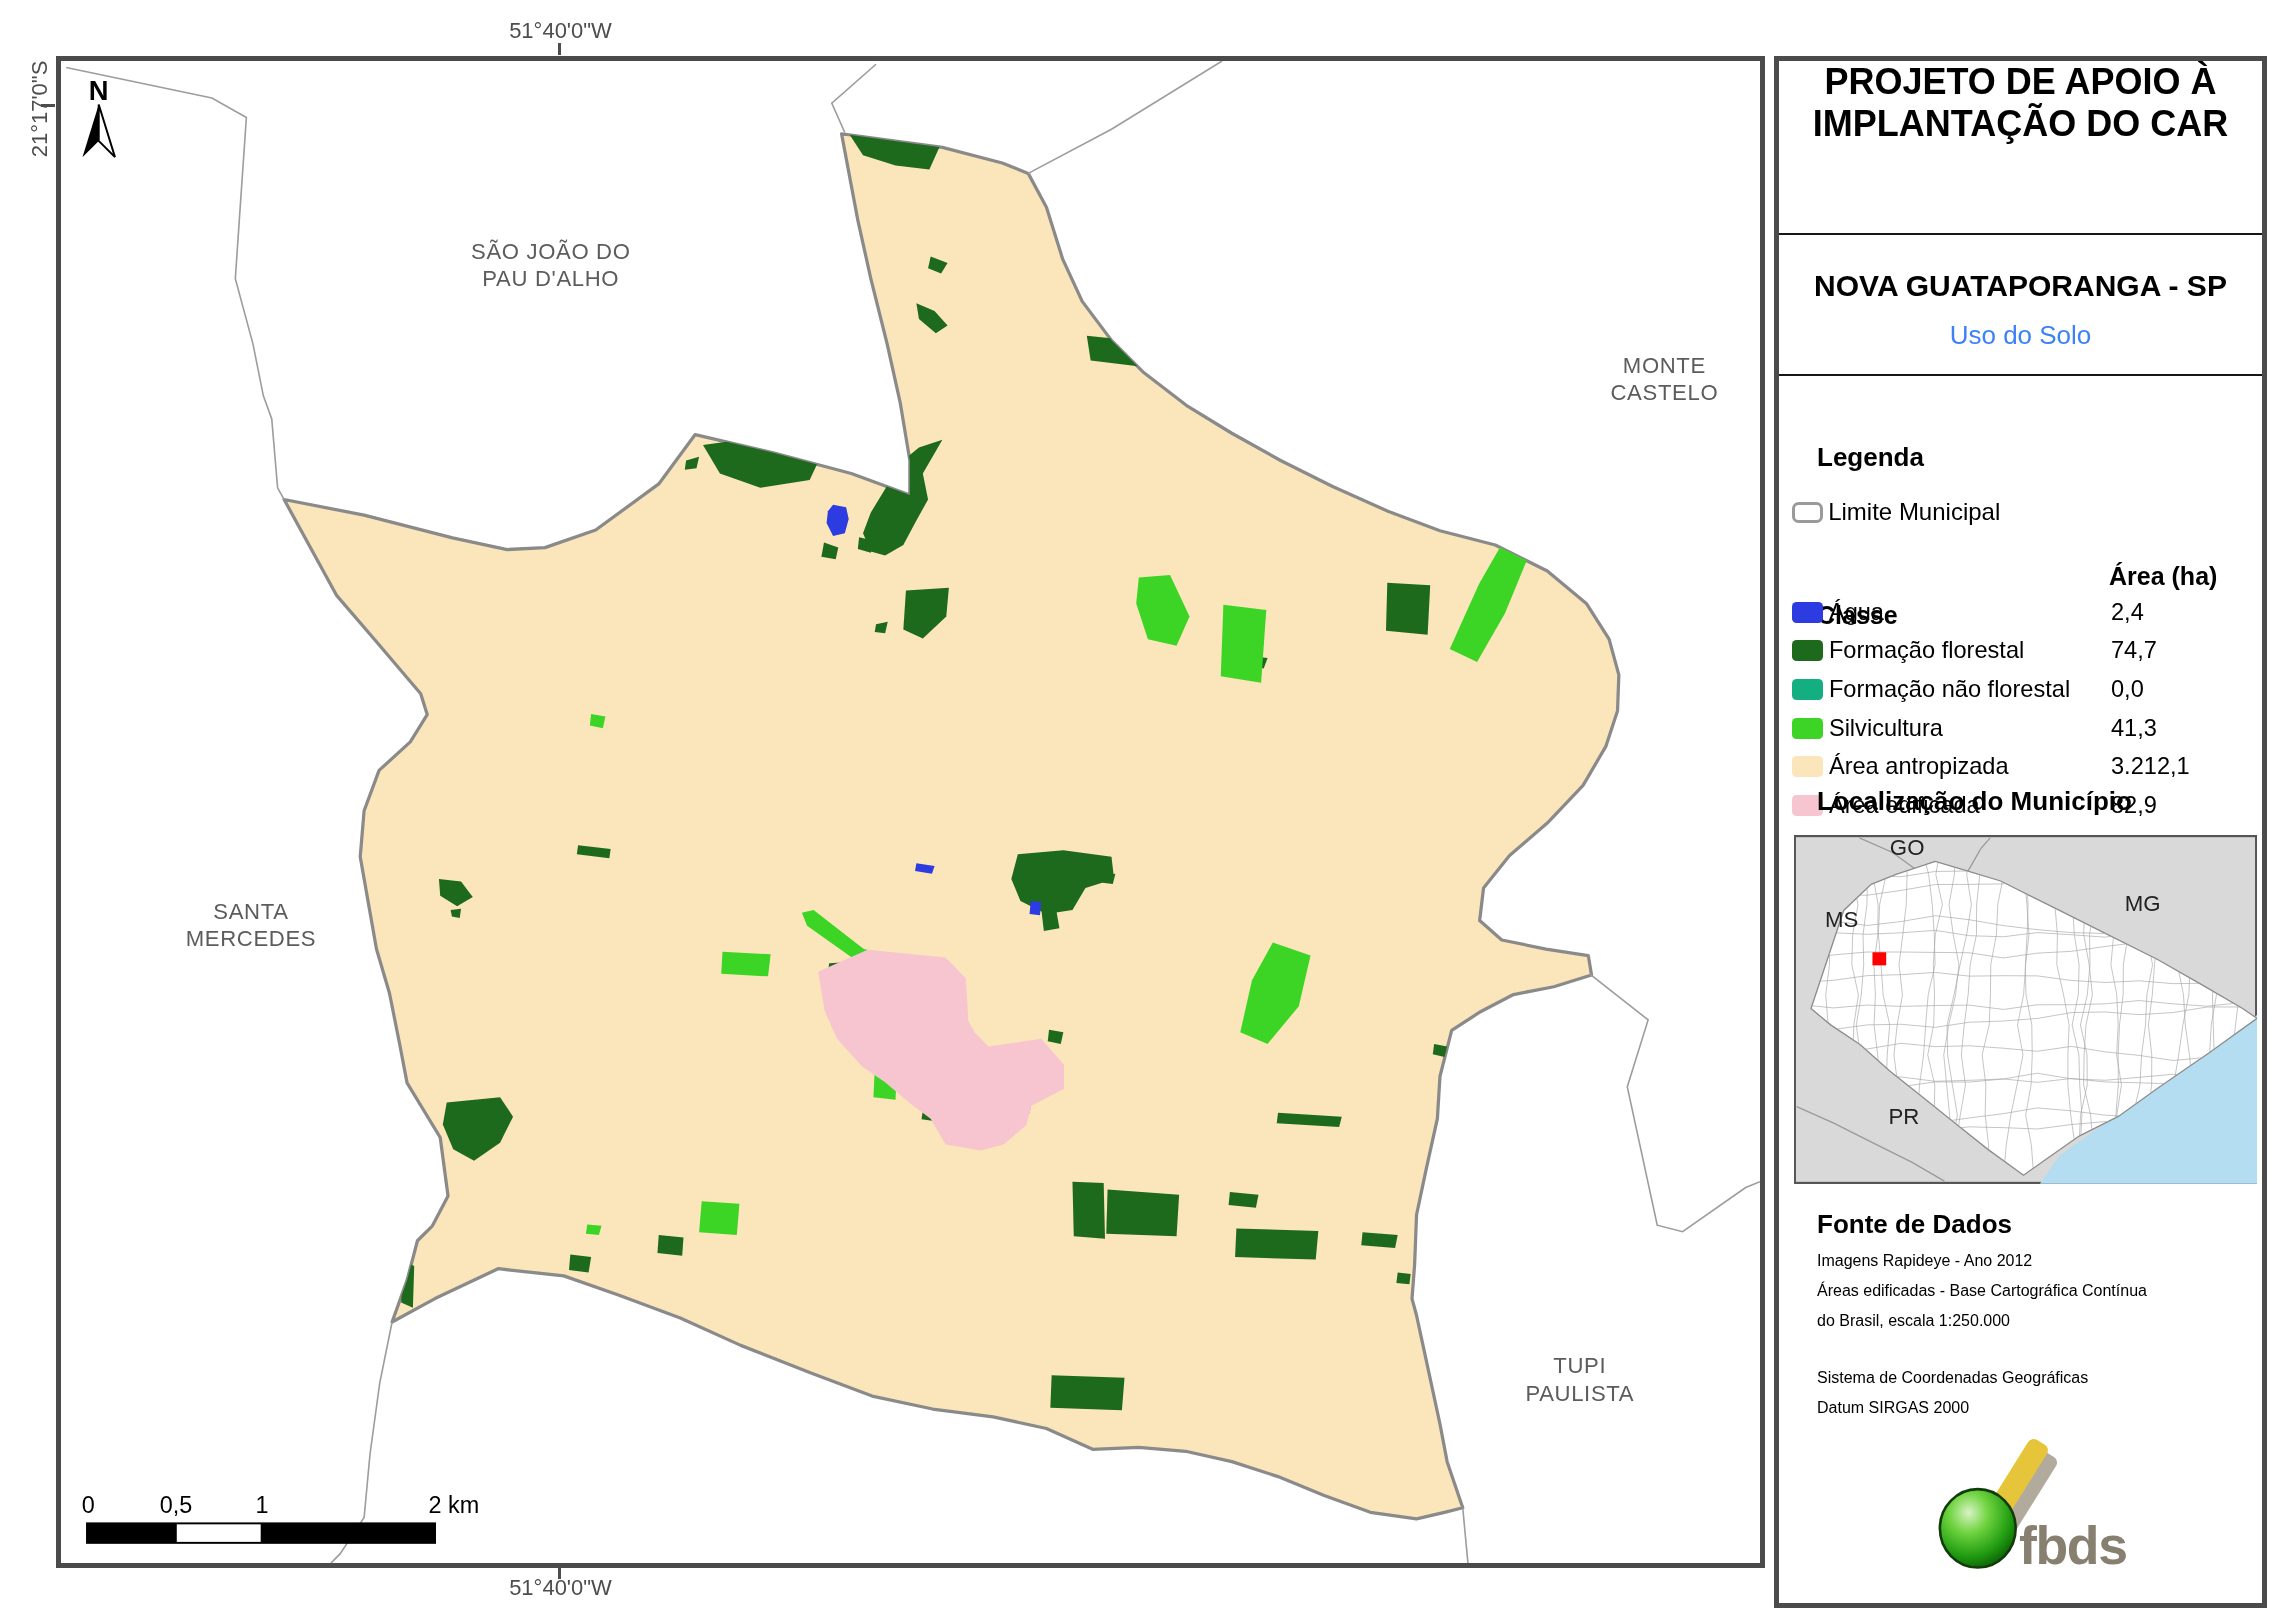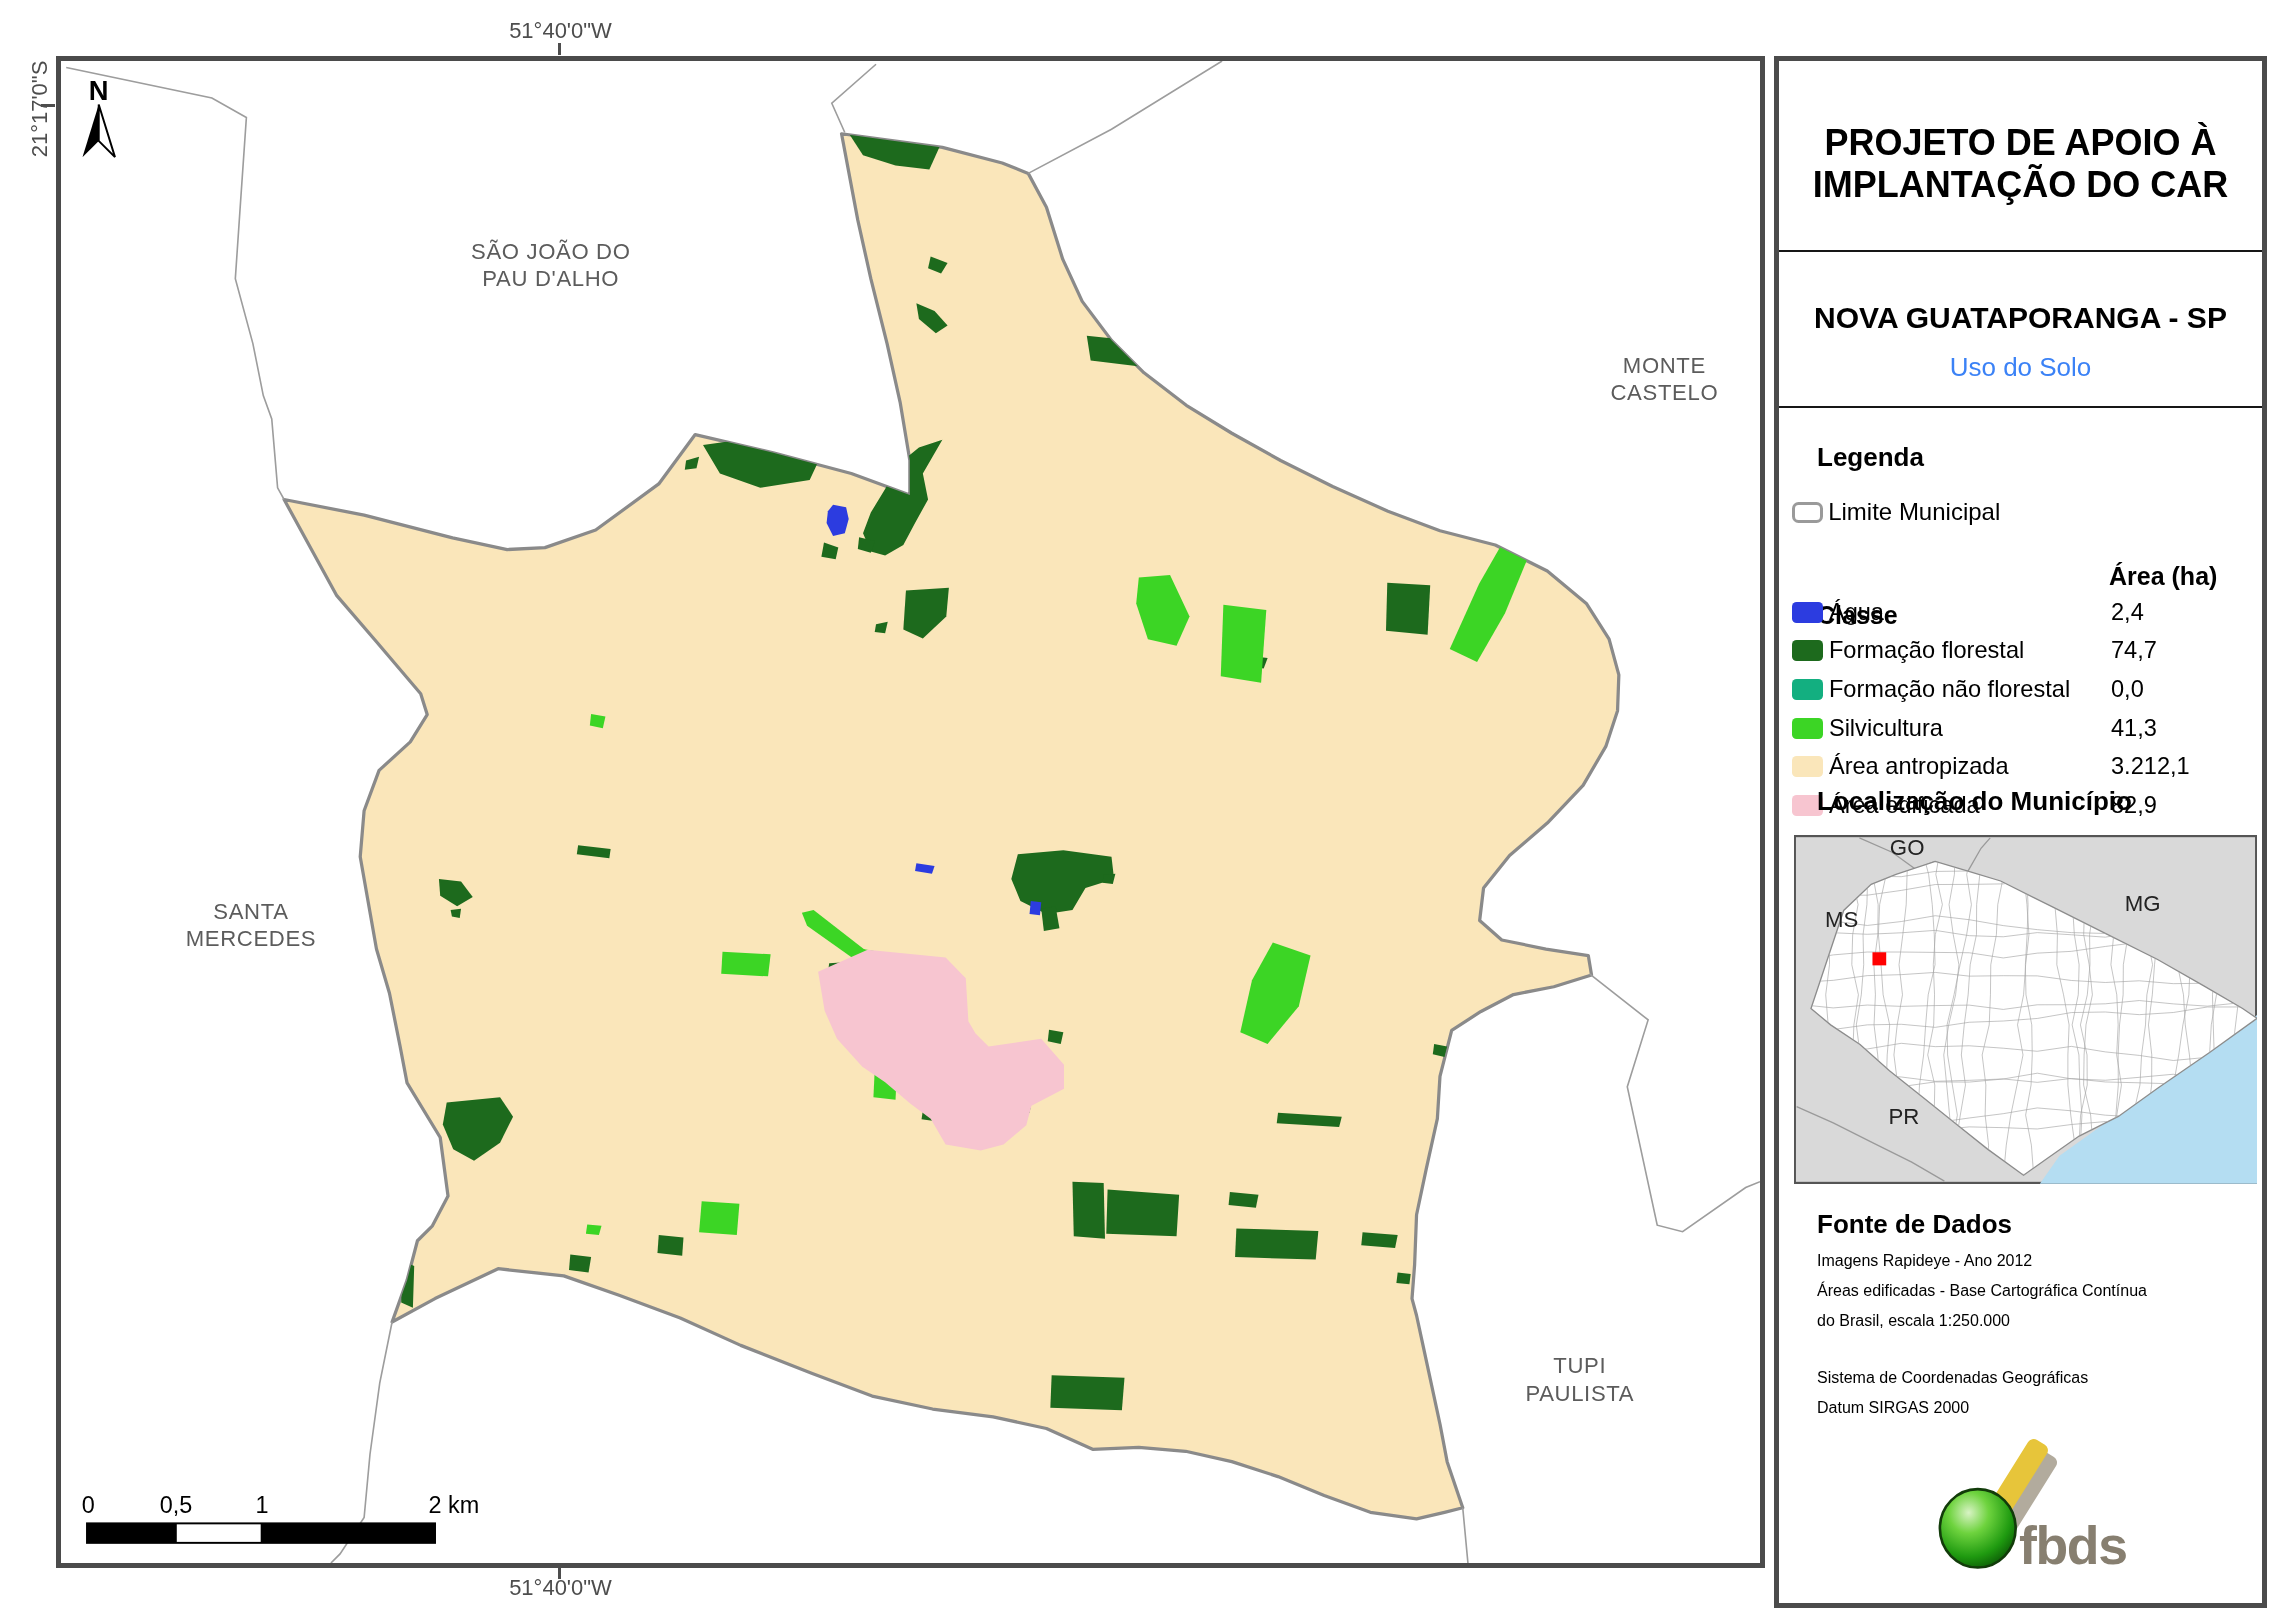--- a/index.html
+++ b/index.html
@@ -15,24 +15,24 @@
   
   .coord{position:absolute;color:#4d4d4d;font-size:22px;width:157px;text-align:center;}
   .tick{position:absolute;background:#4d4d4d;}
 
   
   .panel{position:absolute;left:1774px;top:56px;width:493px;height:1552px;
          border:5.9px solid #4b4b4b;box-sizing:border-box;background:#fff;}
   .panel-inner{position:relative;width:100%;height:100%;}
   .titlebox{position:absolute;left:0;top:0;width:100%;height:174px;
             border-bottom:2.6px solid #161616;box-sizing:border-box;
-            display:flex;flex-direction:column;align-items:center;justify-content:center;margin-top:17px;}
+            display:flex;flex-direction:column;align-items:center;justify-content:flex-start;}
   .titlebox .t{font-weight:bold;font-size:36px;line-height:42px;color:#000;text-align:center;}
   .subbox{position:absolute;left:0;top:174px;width:100%;height:141px;
-          border-bottom:2.6px solid #161616;box-sizing:border-box;text-align:center;margin-top:32px;}
+          border-bottom:2.6px solid #161616;box-sizing:border-box;text-align:center;}
   .subbox .s1{font-weight:bold;font-size:30px;margin-top:34px;color:#000;}
   .subbox .s2{font-size:26px;margin-top:17px;color:#3b82f6;}
 
   .h1{position:absolute;left:38px;font-weight:bold;font-size:26px;color:#000;}
   .legend-limite{position:absolute;left:13px;display:flex;align-items:center;}
   .sw{width:31px;height:21px;border-radius:4.6px;flex:0 0 auto;}
   .limite-sw{background:#fff;border:3.9px solid #9a9a9a;box-sizing:border-box;border-radius:6.5px;}
   .legend-limite .lbl{font-size:24px;color:#000;margin-left:5.2px;}
   .lg-head{position:absolute;font-weight:bold;font-size:25px;color:#000;}
   .lg-row{position:absolute;left:13px;height:26px;display:flex;align-items:center;width:458px;}

